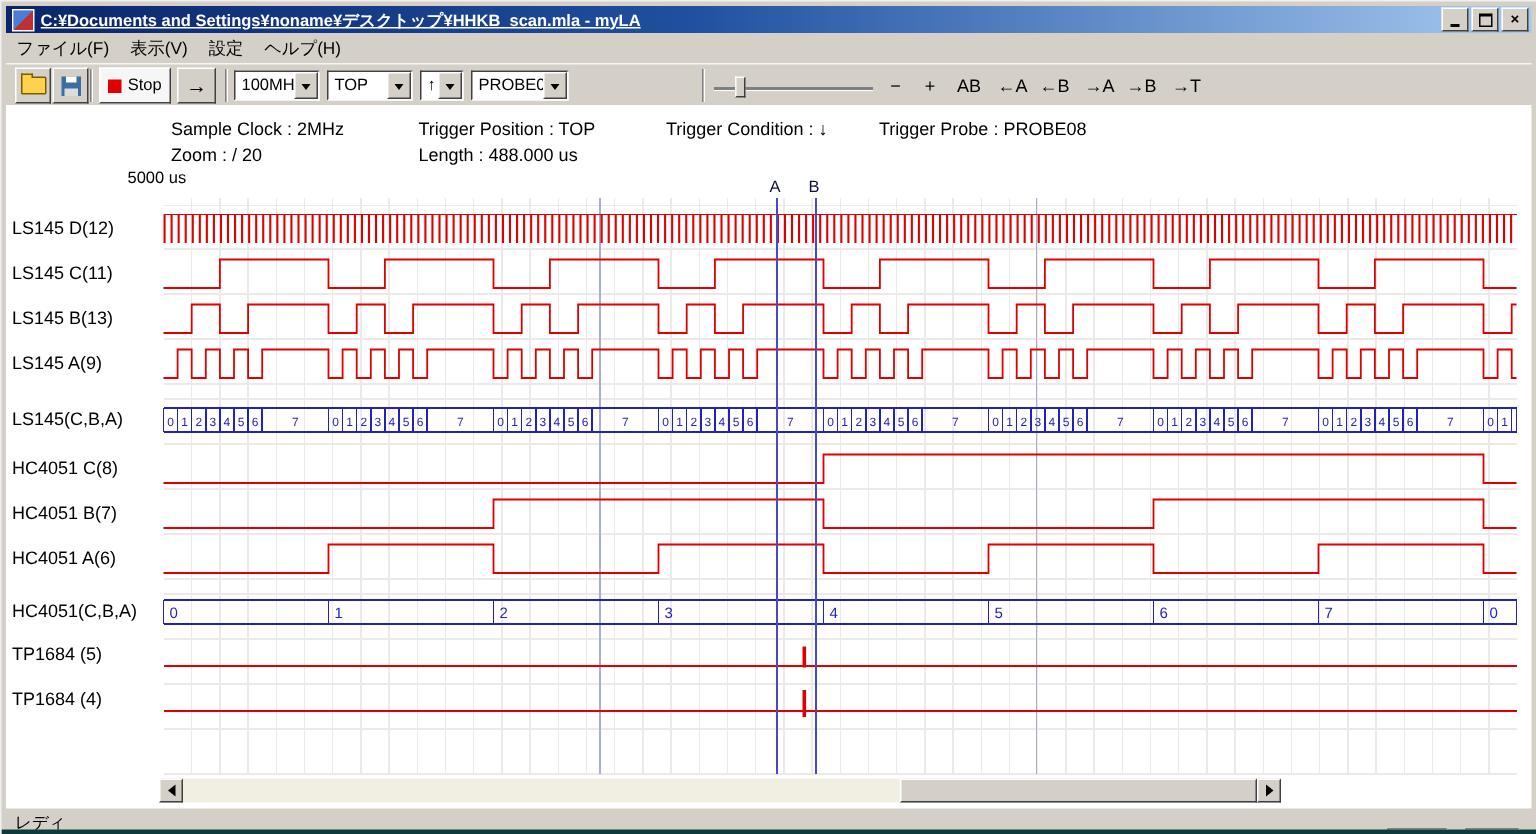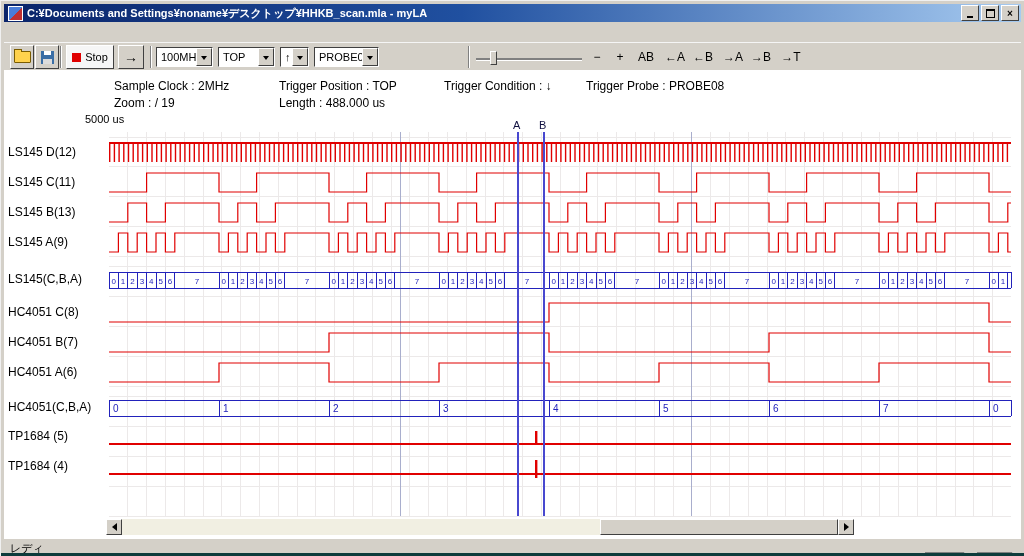--- a/index.html
+++ b/index.html
@@ -5,21 +5,21 @@
   html,body{margin:0;padding:0;background:#0d3b3b;}
   .screen{position:relative;width:1024px;height:556px;background:#d4d0c8;
     font-family:"Liberation Sans",sans-serif;overflow:hidden;
     border-top:1px solid #f0f0f0;border-left:1px solid #f0f0f0;box-sizing:border-box;}
   
   .titlebar{position:absolute;left:3px;top:3px;right:3px;height:18px;
     background:linear-gradient(to right,#0a246a,#2050a0 45%,#a6caf0);
     display:flex;align-items:center;}
   .app-icon{width:13px;height:13px;margin:0 4px;flex:0 0 auto;
     background:linear-gradient(135deg,#4a7dd8 50%,#c03030 50%);border:1px solid #fff;}
-  .title-text{color:#fff;font-size:11px;font-weight:bold;white-space:nowrap;overflow:hidden;flex:1;}
+  .title-text{color:#fff;font-size:11px;font-weight:bold;white-space:nowrap;overflow:hidden;flex:1;text-decoration:underline;}
   .win-btns{display:flex;margin-right:2px;}
   .wbtn{width:16px;height:14px;background:#d4d0c8;border:1px solid;
     border-color:#fff #404040 #404040 #fff;margin-left:2px;
     display:flex;align-items:center;justify-content:center;font-size:10px;font-weight:bold;color:#000;}
   .glyph-min{display:block;width:6px;height:2px;background:#000;margin-top:7px;}
   .glyph-max{display:block;width:7px;height:6px;border:1px solid #000;border-top-width:2px;}
   
   .menubar{position:absolute;left:3px;top:21px;right:3px;height:20px;display:flex;align-items:center;}
   .menu-item{font-size:11.5px;padding:2px 7px;color:#000;}
   
@@ -89,20 +89,26 @@
       <span class="wbtn">
           <i class="glyph-min"></i>
         </span>
       <span class="wbtn">
           <i class="glyph-max"></i>
         </span>
       <span class="wbtn">×</span>
     </span>
   </div>
 
+  <div class="menubar">
+      <span class="menu-item">ファイル(F)</span>
+      <span class="menu-item">表示(V)</span>
+      <span class="menu-item">設定</span>
+      <span class="menu-item">ヘルプ(H)</span>
+    </div>
 
   <div class="toolbar">
     <button class="tbtn icon-btn" style="left:6px">
         <span class="folder-icon"></span>
       </button>
     <button class="tbtn icon-btn" style="left:31px">
         <span class="floppy-icon"></span>
       </button>
     <span class="tsep" style="left:56px"></span>
     <button class="tbtn stop-btn">
@@ -144,21 +150,21 @@
     <button class="flatbtn" style="left:744px;width:26px">→B</button>
     <button class="flatbtn" style="left:774px;width:26px">→T</button>
   </div>
 
   <div class="client"></div>
 
   <span class="info-item" style="left:113px;top:78px">Sample Clock : 2MHz</span>
   <span class="info-item" style="left:278px;top:78px">Trigger Position : TOP</span>
   <span class="info-item" style="left:443px;top:78px">Trigger Condition : ↓</span>
   <span class="info-item" style="left:585px;top:78px">Trigger Probe : PROBE08</span>
-  <span class="info-item" style="left:113px;top:95px">Zoom : /  19</span>
+  <span class="info-item" style="left:113px;top:95px">Zoom : /  20</span>
   <span class="info-item" style="left:278px;top:95px">Length : 488.000 us</span>
 
   <span class="time-label">5000 us</span>
   <span class="cursor-label" id="cursor-a-label" style="left: 512px;">A</span>
   <span class="cursor-label" id="cursor-b-label" style="left: 538px;">B</span>
 
   <div id="chan-labels">
       <div class="chan-label" style="top: 143.5px;">LS145 D(12)</div>
       <div class="chan-label" style="top: 173.5px;">LS145 C(11)</div>
       <div class="chan-label" style="top: 203.5px;">LS145 B(13)</div>

